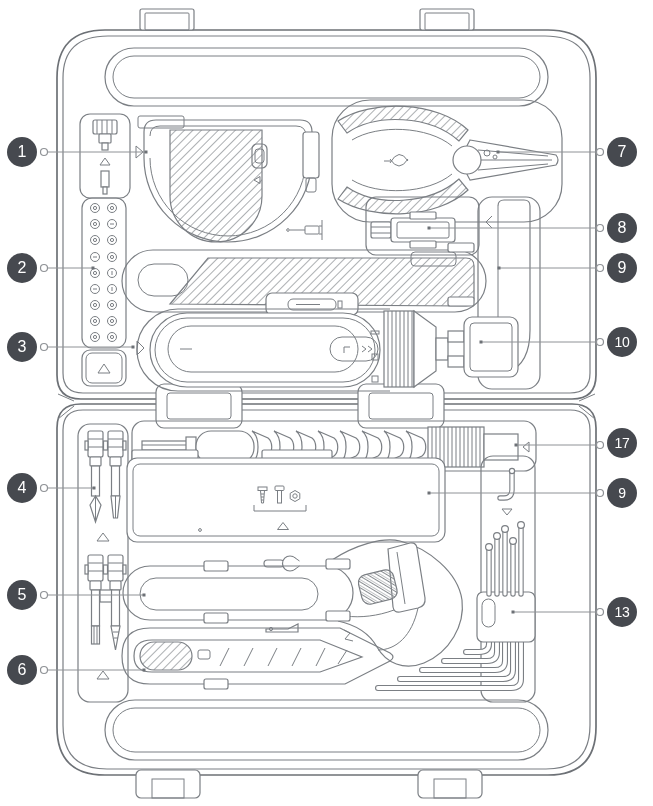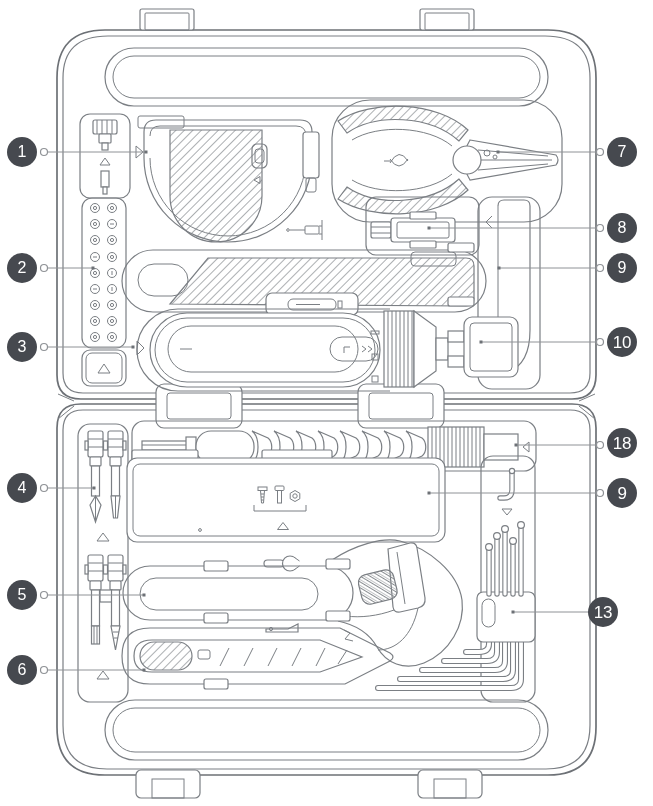--- a/index.html
+++ b/index.html
@@ -22,26 +22,26 @@
   .leaddot{fill:#ffffff;stroke:var(--line-soft);stroke-width:1.2;}
   .leadsq{fill:#6d7176;stroke:none;}
   .tube-o{stroke:var(--line);stroke-width:6;fill:none;stroke-linecap:round;}
   .tube-i{stroke:#fff;stroke-width:3.8;fill:none;stroke-linecap:round;}
   .tube-o2{stroke:var(--line);stroke-width:5.4;fill:none;stroke-linecap:round;}
   .tube-i2{stroke:#fff;stroke-width:3.2;fill:none;stroke-linecap:round;}
   .badge{position:absolute;width:30px;height:30px;border-radius:50%;
          background:var(--badge);color:var(--badge-text);
          display:flex;align-items:center;justify-content:center;
          font-size:16px;line-height:1;user-select:none;}
-  .badge.two{font-size:17px;letter-spacing:-0.3px;}
+  .badge.two{font-size:14px;letter-spacing:-0.3px;}
   .b1{left:7px;top:137px}.b2{left:7px;top:253px}.b3{left:7px;top:332px}
   .b4{left:7px;top:473px}.b5{left:7px;top:580px}.b6{left:7px;top:655px}
   .b7{left:607px;top:137px}.b8{left:607px;top:213px}.b9{left:607px;top:253px}
   .b10{left:607px;top:327px}.b11{left:607px;top:428px}.b12{left:607px;top:478px}
-  .b13{left:588px;top:597px}
+  .b13{left:607px;top:597px}
 </style>
 </head>
 <body>
 
 <div id="stage">
 
 <svg id="art" viewBox="0 0 653 806" width="653" height="806" xmlns="http://www.w3.org/2000/svg">
   <defs>
     <pattern id="hatch" width="6" height="6" patternUnits="userSpaceOnUse" patternTransform="rotate(45)">
       <line x1="0" y1="0" x2="0" y2="6" stroke="#888c90" stroke-width="1.4"></line>
@@ -450,17 +450,17 @@
 <div class="badge b1">1</div>
 <div class="badge b2">2</div>
 <div class="badge b3">3</div>
 <div class="badge b4">4</div>
 <div class="badge b5">5</div>
 <div class="badge b6">6</div>
 <div class="badge b7">7</div>
 <div class="badge b8">8</div>
 <div class="badge b9">9</div>
 <div class="badge b10 two">10</div>
-<div class="badge b11 two">18</div>
+<div class="badge b11 two">17</div>
 <div class="badge b12 two">9</div>
 <div class="badge b13 two">13</div>
 
 </div>
 
 </body></html>

